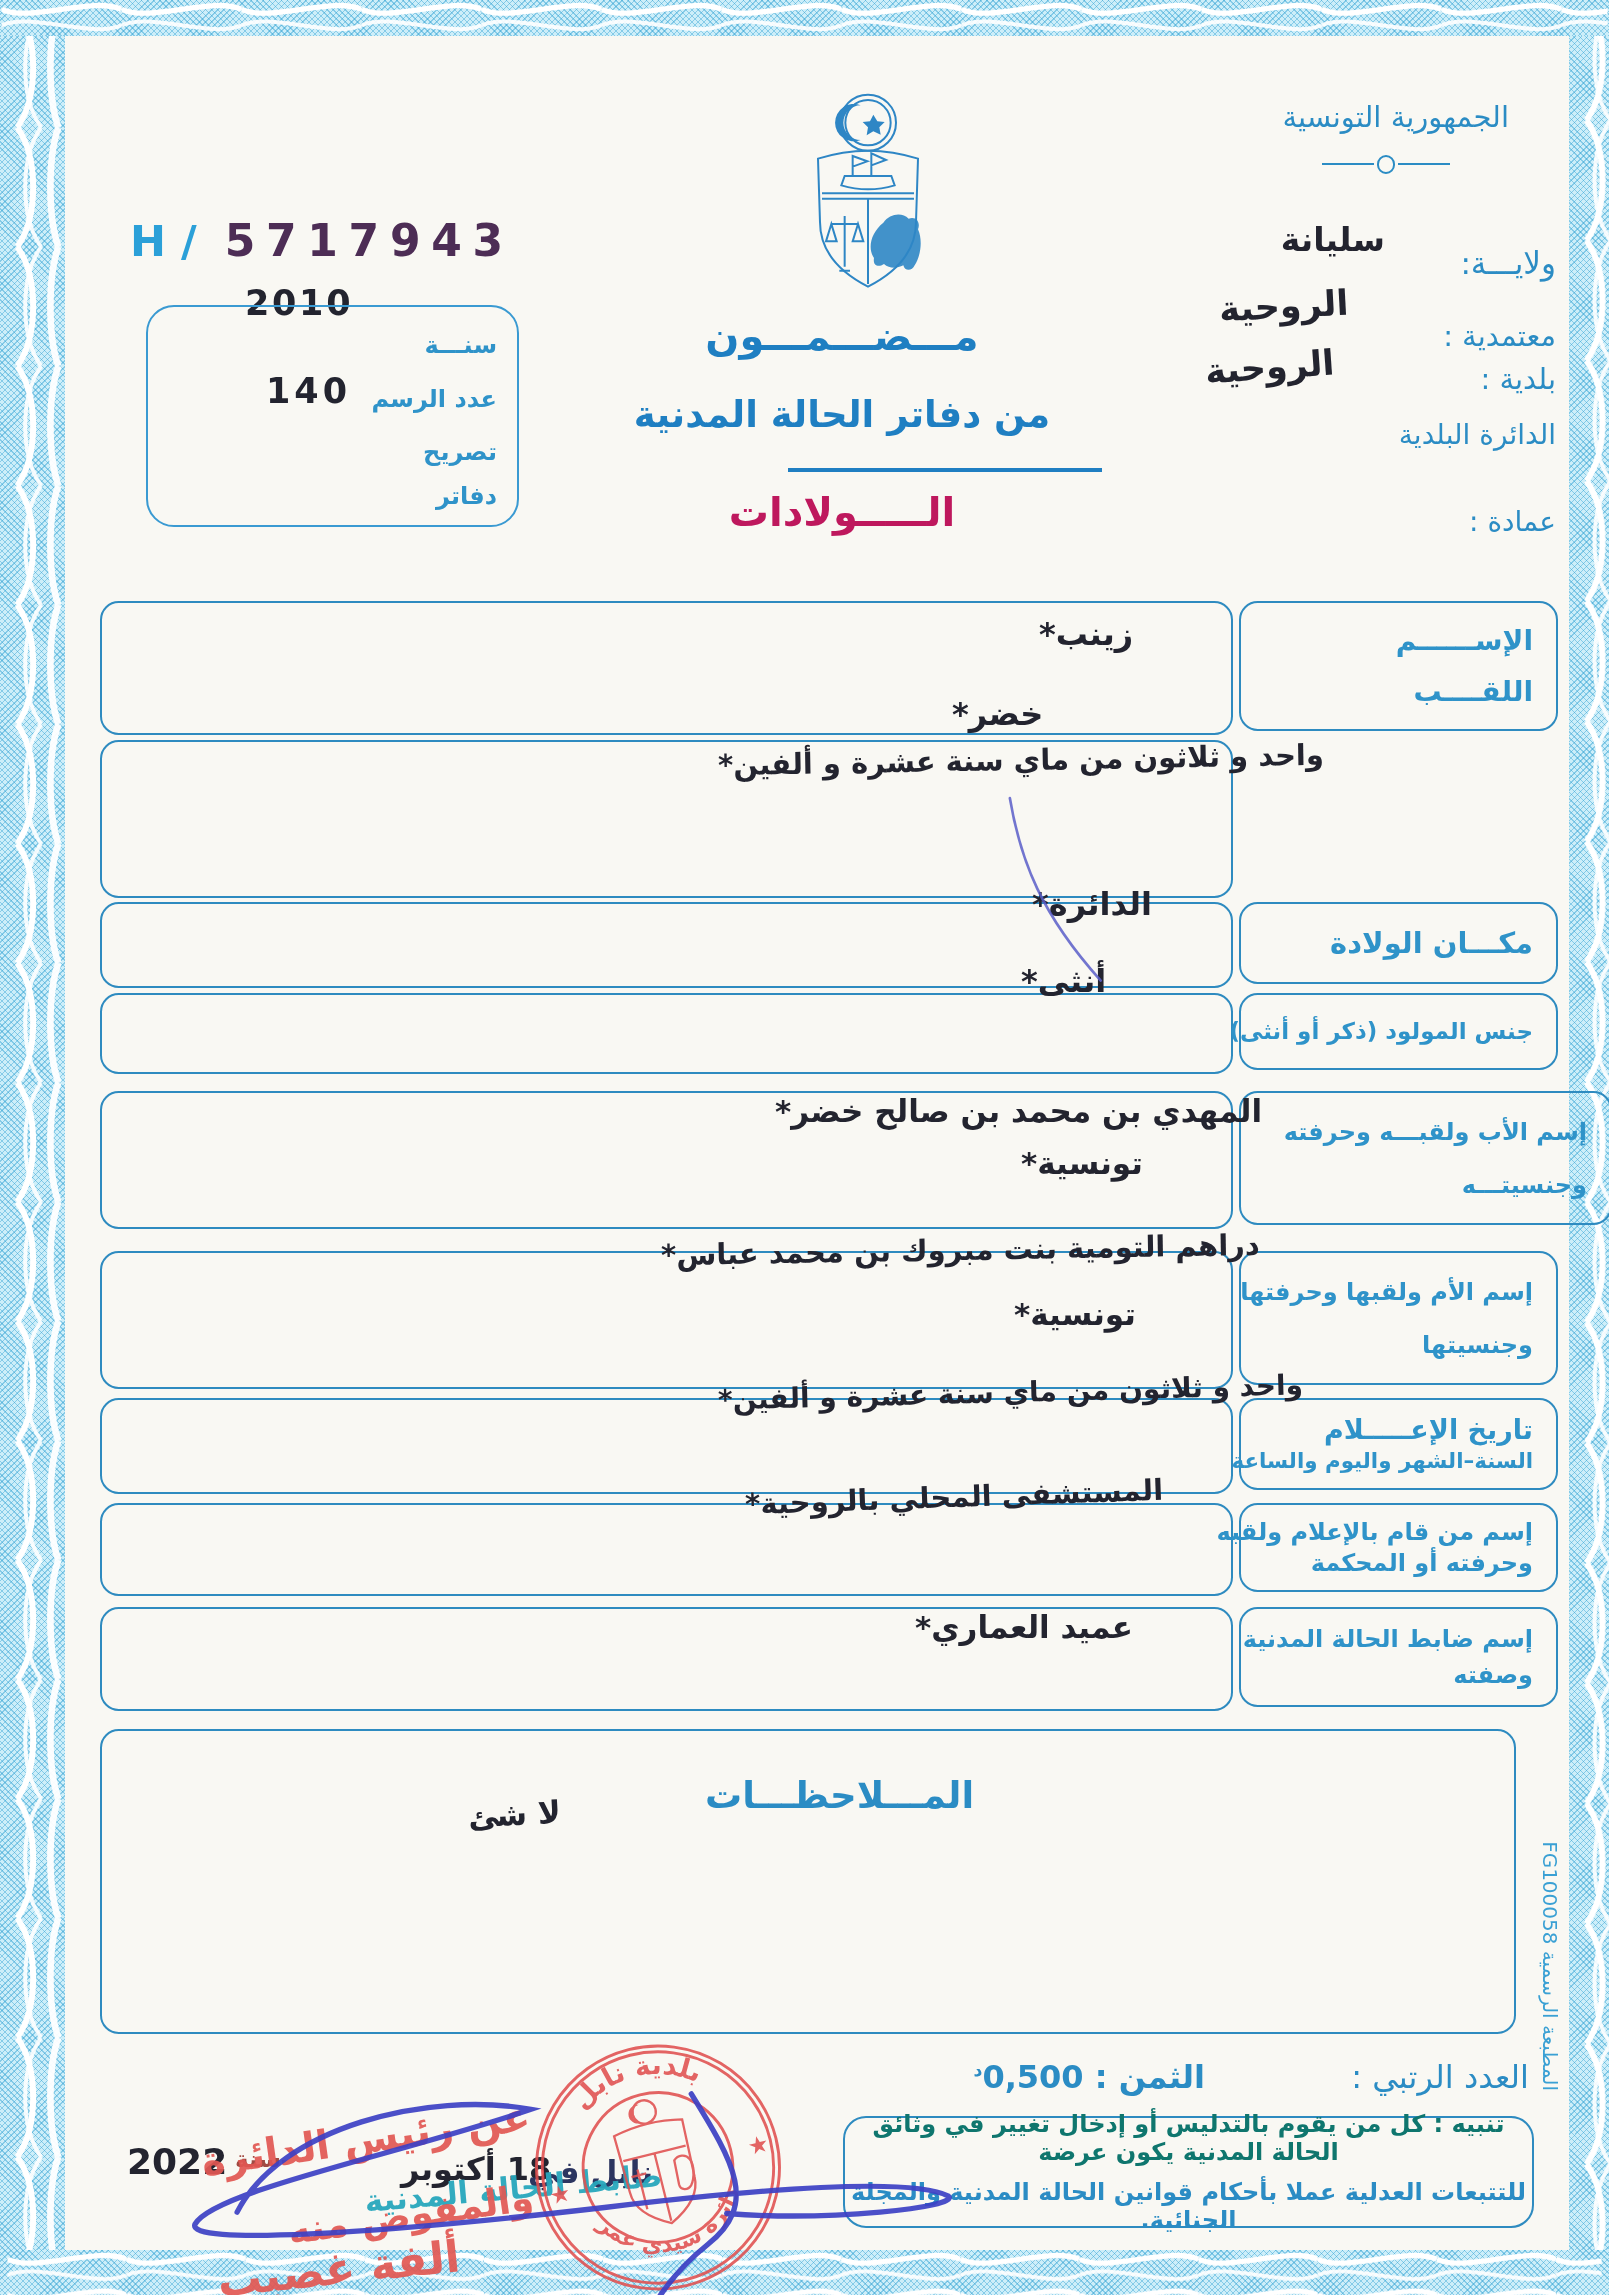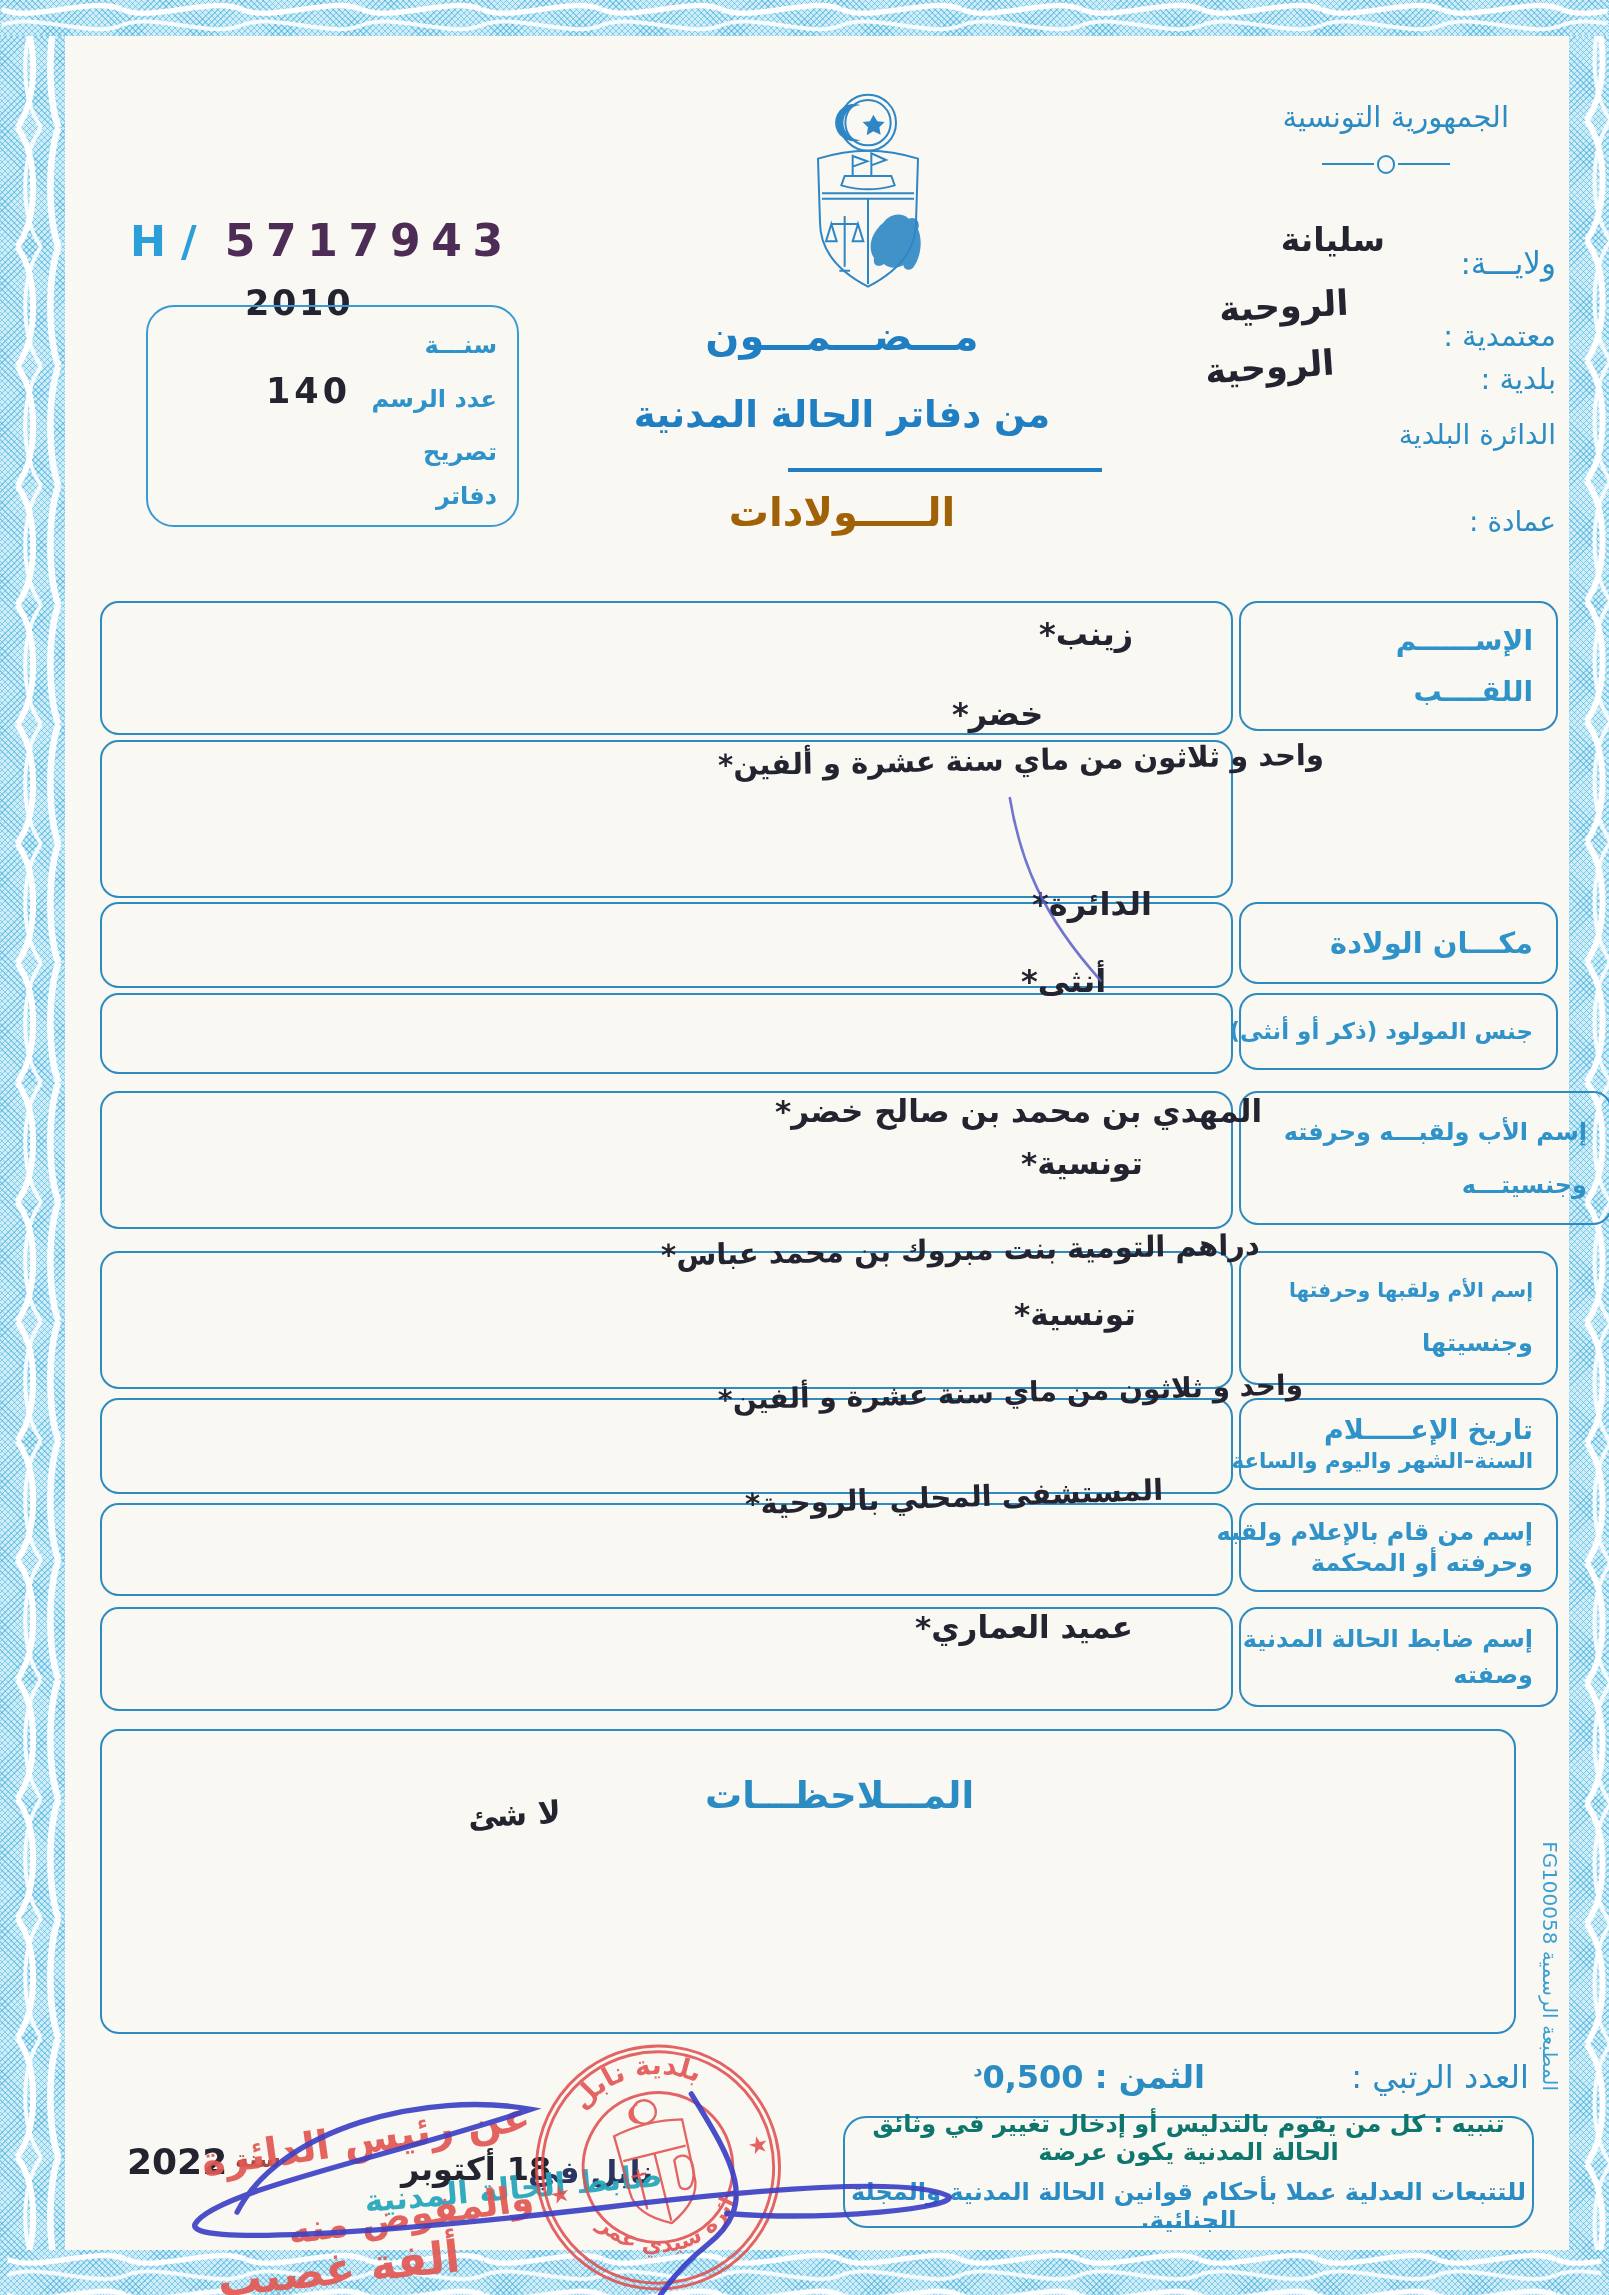--- a/index.html
+++ b/index.html
@@ -118,21 +118,21 @@
       <path d="M112 126 L112 96 L134 104 L112 112 M140 126 L140 92 L162 102 L140 110"></path>
       <path d="M135 160 L135 288"></path>
       <path d="M100 186 L100 262 M80 198 L120 198 M80 198 l-8 26 h16 z M120 198 l-8 26 h16 z M92 268 h16"></path>
       <path d="M158 196 c10 -14 28 -16 38 -6 c12 -4 18 6 14 16 c8 18 3 42 -5 54 c-4 9 -15 9 -17 0 c-10 5 -21 5 -29 -2 c-9 6 -17 2 -15 -9 c-10 -14 -5 -38 14 -53 z" fill="#2e86c5" stroke="none" opacity=".9"></path>
     </g>
   </svg>
 
   <div class="t" style="left:528px;top:313px;width:628px;text-align:center;font-size:40px;font-weight:bold;color:#1f7fc2;">مـــضـــمـــون</div>
   <div class="t" style="left:528px;top:393px;width:628px;text-align:center;font-size:37px;font-weight:bold;color:#1f7fc2;">من دفاتر الحالة المدنية</div>
   <div class="underline-bar" style="left:788px;top:468px;width:314px;"></div>
-  <div class="t" style="left:528px;top:489px;width:628px;text-align:center;font-size:40px;font-weight:bold;color:#a16207;">الـــــولادات</div>
+  <div class="t" style="left:528px;top:489px;width:628px;text-align:center;font-size:40px;font-weight:bold;color:#be185d;">الـــــولادات</div>
 
   <div class="fbox" style="left:100px;top:601px;width:1129px;height:130px;"></div>
   <div class="fbox lblbox" style="left:1239px;top:601px;width:319px;height:130px;">
     <span class="lbl" style="font-size:28px;">الإســــــم</span>
     <span class="lbl" style="font-size:28px;">اللقــــب</span>
   </div>
   <div class="t dark" style="left:1039px;top:615px;font-size:32px;">زينب*</div>
   <div class="t dark" style="left:952px;top:695px;font-size:32px;">خضر*</div>
 
   <div class="fbox" style="left:100px;top:740px;width:1129px;height:154px;"></div>
@@ -153,21 +153,21 @@
   <div class="fbox" style="left:100px;top:1091px;width:1129px;height:134px;"></div>
   <div class="fbox lblbox" style="left:1239px;top:1091px;width:373px;height:134px;">
     <span class="lbl" style="font-size:24px;">إسم الأب ولقبـــه وحرفته</span>
     <span class="lbl" style="font-size:24px;">وجنسيتـــه</span>
   </div>
   <div class="t dark" style="left:775px;top:1093px;font-size:31px;">المهدي بن محمد بن صالح خضر*</div>
   <div class="t dark" style="left:1021px;top:1145px;font-size:31px;">تونسية*</div>
 
   <div class="fbox" style="left:100px;top:1251px;width:1129px;height:134px;"></div>
   <div class="fbox lblbox" style="left:1239px;top:1251px;width:319px;height:134px;">
-    <span class="lbl" style="font-size:20px;">إسم الأم ولقبها وحرفتها</span>
+    <span class="lbl" style="font-size:24px;">إسم الأم ولقبها وحرفتها</span>
     <span class="lbl" style="font-size:24px;">وجنسيتها</span>
   </div>
   <div class="t dark" style="left:661px;top:1233px;font-size:29px;transform:rotate(-1deg);">دراهم التومية بنت مبروك بن محمد عباس*</div>
   <div class="t dark" style="left:1014px;top:1296px;font-size:31px;">تونسية*</div>
 
   <div class="fbox" style="left:100px;top:1398px;width:1129px;height:92px;"></div>
   <div class="fbox lblbox" style="left:1239px;top:1398px;width:319px;height:92px;">
     <span class="lbl" style="font-size:27px;">تاريخ الإعـــــلام</span>
     <span class="lbl" style="font-size:21.4px;">السنة–الشهر واليوم والساعة</span>
   </div>

